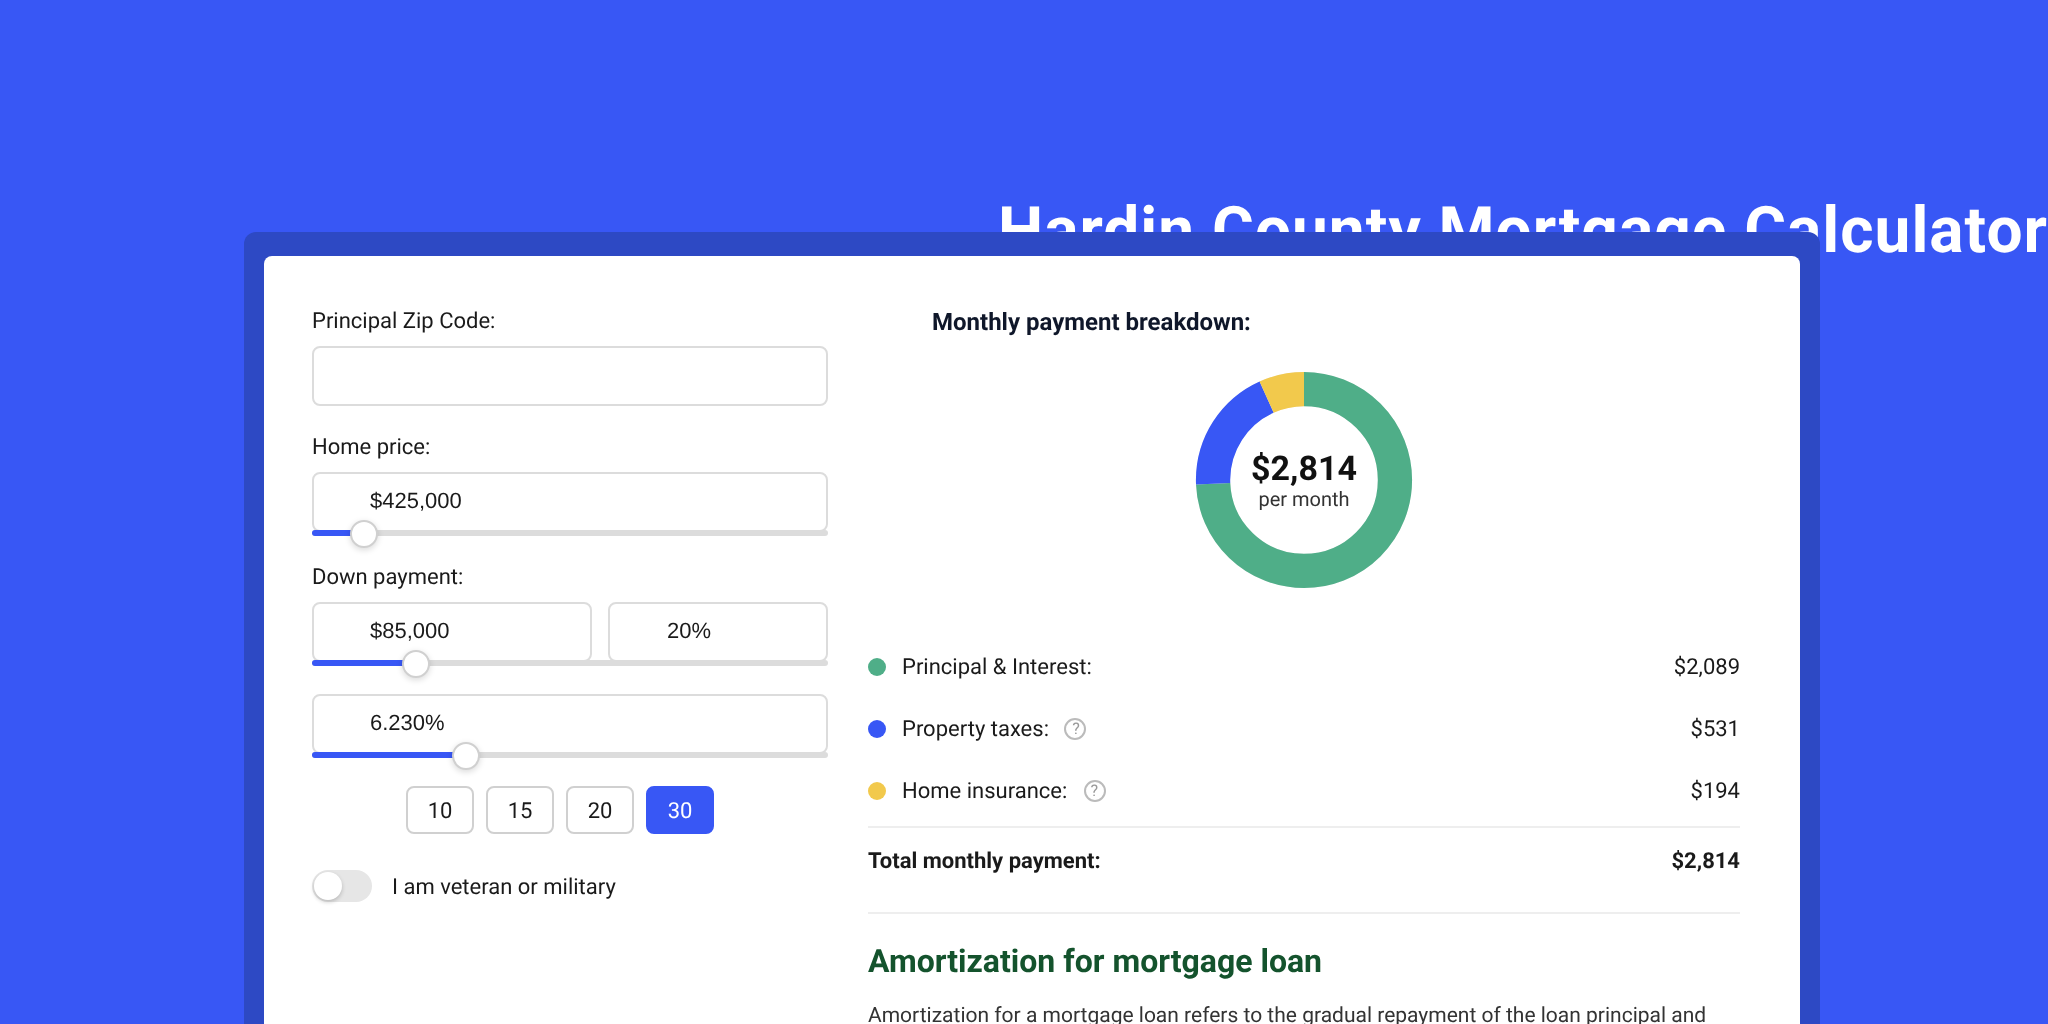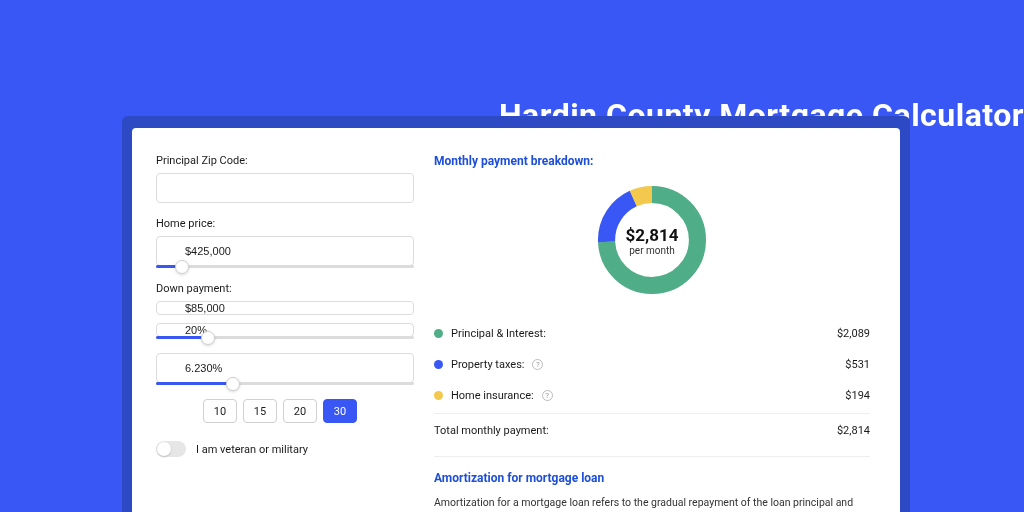--- a/index.html
+++ b/index.html
@@ -87,21 +87,20 @@
     width: 14px; height: 14px;
     background: #fff;
     border: 1px solid #d0d0d0;
     border-radius: 50%;
     transform: translate(-50%, -50%);
     box-shadow: 0 1px 3px rgba(0,0,0,0.15);
   }
   .row {
     display: flex;
     gap: 8px;
-    flex-direction: column;
   }
   .row .input:first-child { flex: 1.6; }
   .row .input:last-child  { flex: 1; }
   .period-row {
     display: flex;
     gap: 6px;
     margin-top: 2px;
     padding-left: 47px;
   }
   .period-btn {
@@ -140,22 +139,23 @@
     width: 14px; height: 14px;
     background: #fff;
     border-radius: 50%;
     box-shadow: 0 1px 2px rgba(0,0,0,0.2);
   }
   .vet-row .txt { font-size: 11px; color: #1a1a1a; }
 
   .section-title {
     font-size: 12px;
     font-weight: 700;
-    color: #1d4ed8;
+    color: #0f172a;
     margin-bottom: 12px;
+    margin-left: 32px;
   }
   .donut-wrap {
     display: flex;
     justify-content: center;
     margin: 6px 0 18px 0;
   }
   .donut {
     position: relative;
     width: 120px; height: 120px;
   }
@@ -172,39 +172,39 @@
   .donut .center .sub { font-size: 10px; color: #333; }
 
   .legend-row {
     display: flex;
     align-items: flex-end;
     justify-content: space-between;
     font-size: 11px;
     color: #1a1a1a;
     padding: 9px 0;
   }
-  .legend-row.total { font-weight: 400; border-top: 1px solid #eee; margin-top: 2px; padding-top: 10px;}
+  .legend-row.total { font-weight: 700; border-top: 1px solid #eee; margin-top: 2px; padding-top: 10px;}
   .legend-left { display: flex; align-items: center; gap: 8px; }
   .dot { width: 9px; height: 9px; border-radius: 50%; display: inline-block; }
   .dot.green  { background: #4fae88; }
   .dot.blue   { background: #3857f5; }
   .dot.yellow { background: #f2c94c; }
   .info-icon {
     width: 11px; height: 11px; border: 1px solid #bbb; border-radius: 50%;
     display: inline-flex; align-items: center; justify-content: center;
     font-size: 8px; color: #999; line-height: 1;
   }
 
   .am-section {
     border-top: 1px solid #eee;
     margin-top: 10px;
     padding-top: 14px;
   }
   .am-section .am-title {
-    font-size: 12px; font-weight: 700; color: #1d4ed8; margin-bottom: 10px;
+    font-size: 16px; font-weight: 700; color: #14532d; margin-bottom: 10px;
   }
   .am-section .am-text {
     font-size: 10.5px; color: #333; line-height: 1.5;
   }
 </style>
 </head>
 <body>
 
 <div class="stage">
   <div class="title">Hardin County Mortgage Calculator</div>

